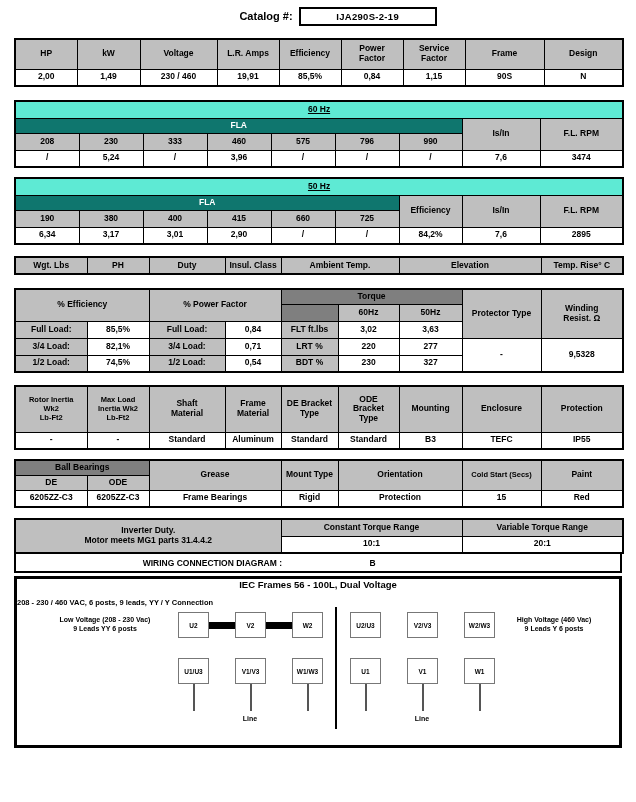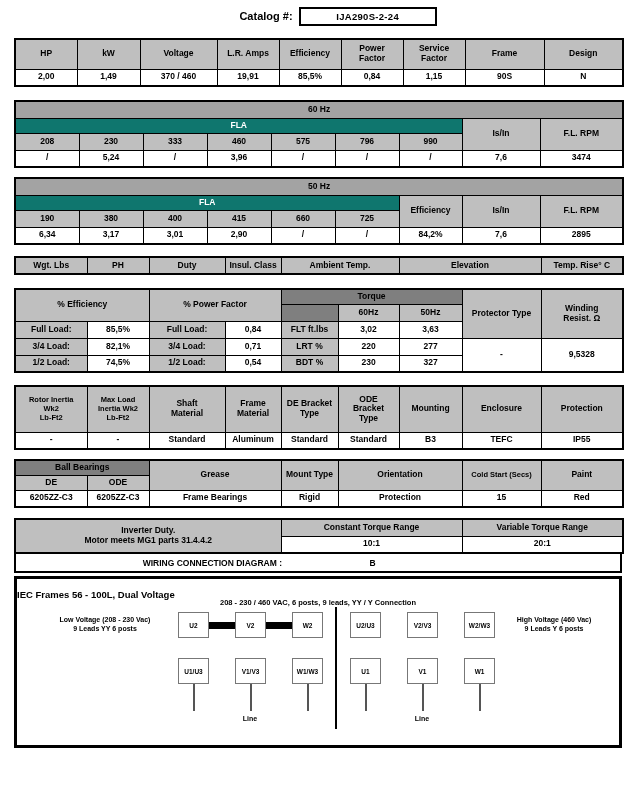--- a/index.html
+++ b/index.html
@@ -26,56 +26,56 @@
     border:2px solid #000;
   }
   .tbl th,.tbl td{
     border:1px solid #000; text-align:center; vertical-align:middle;
     font-size:8.5px; font-weight:bold; padding:1px 1px;
     white-space:pre-line; line-height:1.15; overflow:hidden;
   }
   .hdr{ background:#bfbfbf; }
   .dark{ background:#7f7f7f; color:#000; }
   .dark-w{ background:#0f766e; color:#fff; }
-  .blue{ background:#a3a3a3; color:#000; }
+  .blue{ background:#5eead4; color:#000;text-decoration:underline; }
   .h30 th{ height:30px; }
   .h17{ height:17px; }
   .h15{ height:15px; }
   .mt12{ margin-top:12px; } .mt13{ margin-top:13px; } .mt9{ margin-top:9px; }
   .mt11{ margin-top:11px;border-radius:14px; } .mt10{ margin-top:10px; }
   .wiring-row{
     width:608px; margin-left:14px; height:19px;
     border:2px solid #000; border-top:none;
     display:flex; align-items:center; font-size:8.5px;
   }
   .wiring-label{ width:266px; text-align:right; }
   .wiring-value{ width:181px; text-align:center; }
   .diagram{
     width:608px; height:172px; margin-left:14px; margin-top:3px;
     border:3px solid #000; position:relative; font-size:7px;
   }
-  .dg-title{ position:absolute; top:10px; left:0; width:100%; text-align:left; font-size:9.5px; }
-  .dg-subtitle{ position:absolute; top:19px; left:0; width:100%; text-align:center; font-size:7.5px; }
+  .dg-title{ position:absolute; top:0; left:0; width:100%; text-align:center; font-size:9.5px; }
+  .dg-subtitle{ position:absolute; top:19px; left:0; width:100%; text-align:left; font-size:7.5px; }
   .dg-side{ position:absolute; width:140px; text-align:center; line-height:1.35; font-size:7px; }
   .dg-box{
     position:absolute; width:31px; height:26px; background:#fff;
     border:1px solid #777; display:flex; align-items:center; justify-content:center;
     font-size:6.5px;
   }
   .dg-link{ position:absolute; height:7px; background:#000; top:43px; }
   .dg-divider{ position:absolute; background:#000; width:2px; }
   .dg-stem{ position:absolute; width:2px; background:#555; top:105px; height:27px; }
   .dg-line-label{ position:absolute; top:136px; width:40px; text-align:center; font-size:7px; }
 </style>
 </head>
 <body>
 
 <div class="catalog-row">
   <span class="catalog-label">Catalog #:</span>
-  <span class="catalog-box">IJA290S-2-24</span>
+  <span class="catalog-box">IJA290S-2-19</span>
 </div>
 
 <table class="tbl mt12 h30">
   <colgroup>
       <col style="width:62px">
       <col style="width:63px">
       <col style="width:77px">
       <col style="width:62px">
       <col style="width:62px">
       <col style="width:62px">
@@ -93,21 +93,21 @@
     <th class="hdr">Power
 Factor</th>
     <th class="hdr">Service
 Factor</th>
     <th class="hdr">Frame</th>
     <th class="hdr">Design</th>
   </tr>
   <tr>
     <td class="h17">2,00</td>
     <td>1,49</td>
-    <td>370 / 460</td>
+    <td>230 / 460</td>
     <td>19,91</td>
     <td>85,5%</td>
     <td>0,84</td>
     <td>1,15</td>
     <td>90S</td>
     <td>N</td>
   </tr>
 </tbody>
   </table>
 

